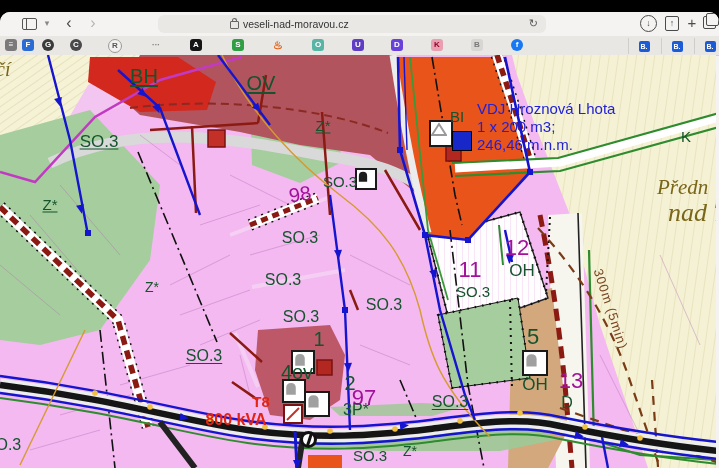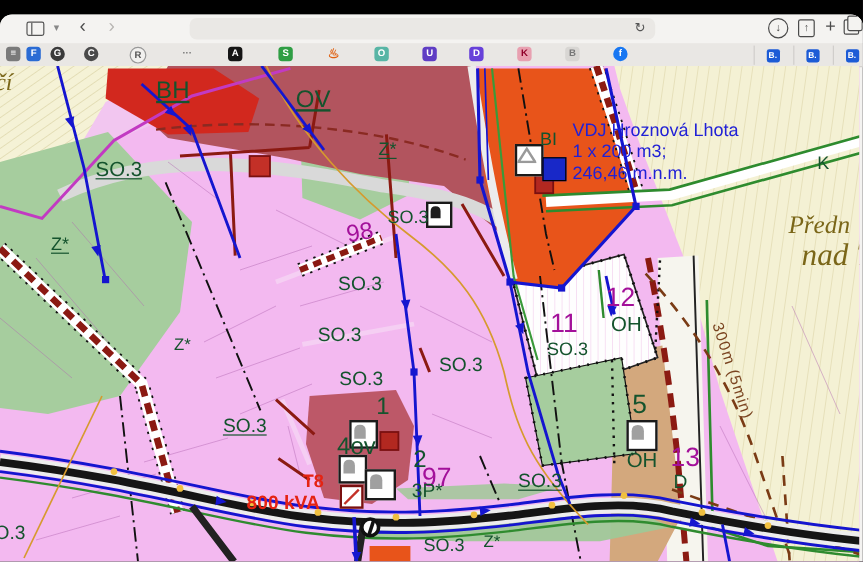--- a/index.html
+++ b/index.html
@@ -58,20 +58,24 @@
 <body>
 
 <div class="window">
 
   <div class="toolbar">
     <div class="sidebar-ic"></div>
     <div class="tbtn" style="left:38px;font-size:9px;color:#888">▾</div>
     <div class="tbtn" style="left:60px;font-size:16px">‹</div>
     <div class="tbtn dim" style="left:84px;font-size:16px">›</div>
     <div class="urlpill">
+      <div class="urlcontent">
+        <span class="lock"></span>
+        <span>veseli-nad-moravou.cz</span>
+      </div>
       <div class="reload">↻</div>
     </div>
     <div class="circbtn" style="left:640px">↓</div>
     <div class="sharebox" style="left:665px">↑</div>
     <div class="tbtn" style="left:683px;font-size:15px">+</div>
     <div class="tabsbtn" style="left:703px"></div>
   </div>
 
   <div class="tabrow">
     <span class="fav" style="left: 5px; background: rgb(122, 122, 122); color: rgb(255, 255, 255);">≡</span>

